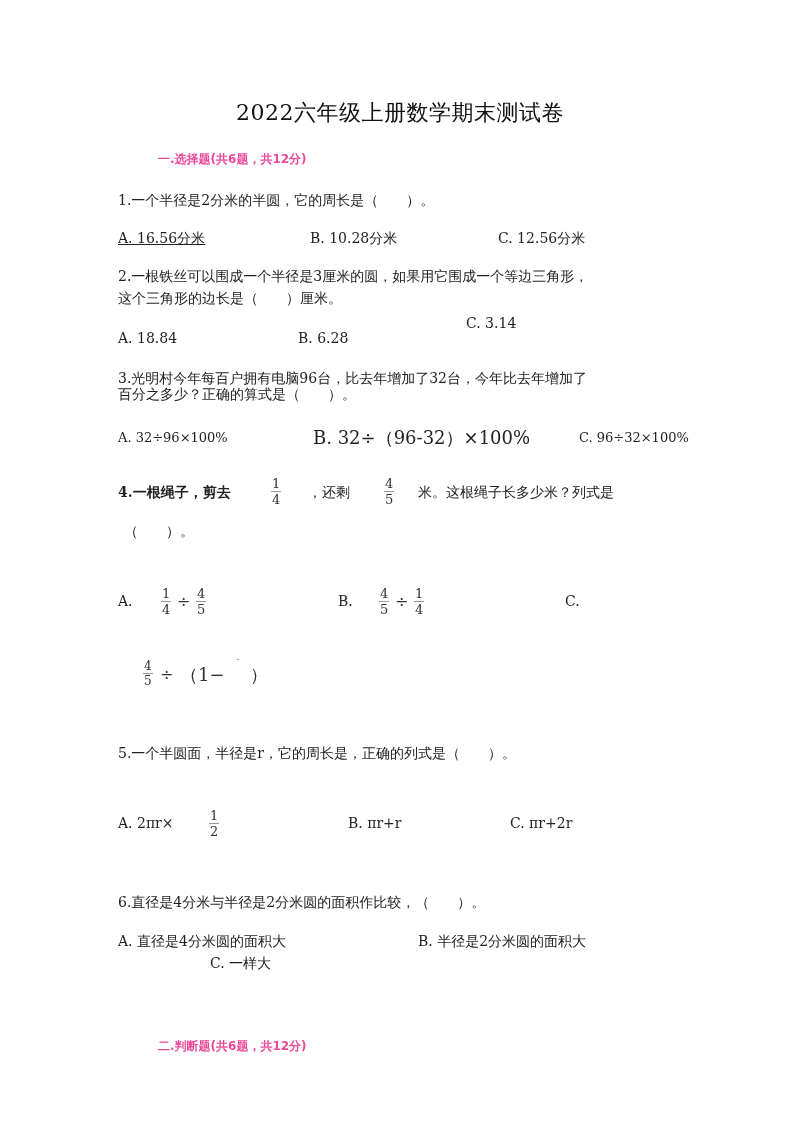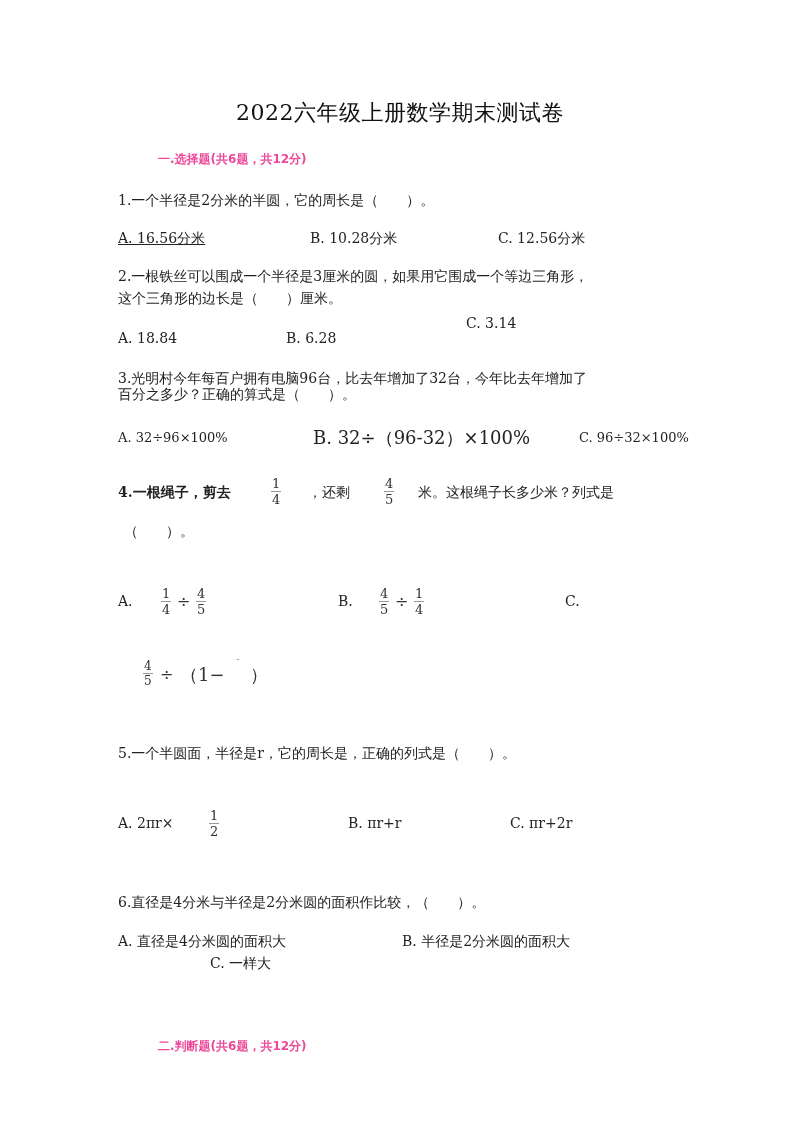--- a/index.html
+++ b/index.html
@@ -73,21 +73,21 @@
 </div>
 <div class="abs opt" style="left:118px; top:227px;text-decoration:underline;">A. 16.56分米</div>
 <div class="abs opt" style="left:310px; top:227px;">B. 10.28分米</div>
 <div class="abs opt" style="left:498px; top:227px;">C. 12.56分米</div>
 
 <div class="abs q" style="top:265px;">
   <span>2.</span><span>一根铁丝可以围成一个半径是3厘米的圆，如果用它围成一个等边三角形，</span>
 </div>
 <div class="abs q" style="top:287px;">这个三角形的边长是（　　）厘米。</div>
 <div class="abs opt" style="left:118px; top:327px;">A. 18.84</div>
-<div class="abs opt" style="left:286px; top:327px;">B. 6.28</div>
+<div class="abs opt" style="left:298px; top:327px;">B. 6.28</div>
 <div class="abs opt" style="left:466px; top:312px;">C. 3.14</div>
 
 <div class="abs q" style="top:367px;">
   <span>3.</span><span>光明村今年每百户拥有电脑96台，比去年增加了32台，今年比去年增加了</span>
 </div>
 <div class="abs q" style="top:383px;">百分之多少？正确的算式是（　　）。</div>
 <div class="abs opt" style="left:118px; top:427px; font-size:13px;">A. 32÷96×100%</div>
 <div class="abs opt" style="left:313px; top:427px; font-size:18px;">B. 32÷（96-32）×100%</div>
 <div class="abs opt" style="left:579px; top:427px; font-size:13px;">C. 96÷32×100%</div>
 
@@ -149,16 +149,16 @@
   <span class="num">1</span>
   <span class="den">2</span>
 </span>
 <div class="abs opt" style="left:348px; top:812px;">B. πr+r</div>
 <div class="abs opt" style="left:510px; top:812px;">C. πr+2r</div>
 
 <div class="abs q" style="top:891px;">
   <span>6.</span><span>直径是4分米与半径是2分米圆的面积作比较，（　　）。</span>
 </div>
 <div class="abs opt" style="left:118px; top:930px;">A. 直径是4分米圆的面积大</div>
-<div class="abs opt" style="left:402px; top:930px;">B. 半径是2分米圆的面积大</div>
+<div class="abs opt" style="left:418px; top:930px;">B. 半径是2分米圆的面积大</div>
 <div class="abs opt" style="left:210px; top:952px;">C. 一样大</div>
 
 <div class="abs section" style="top:1038px;">二.判断题(共6题，共12分)</div>
 
 </body></html>

